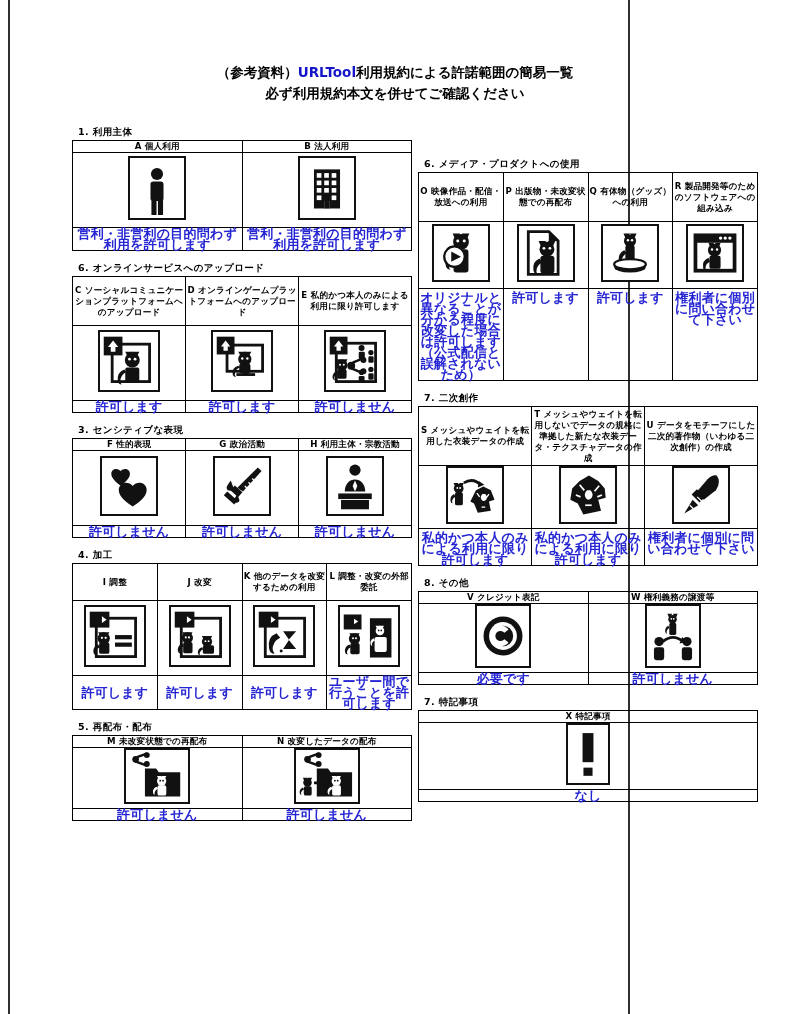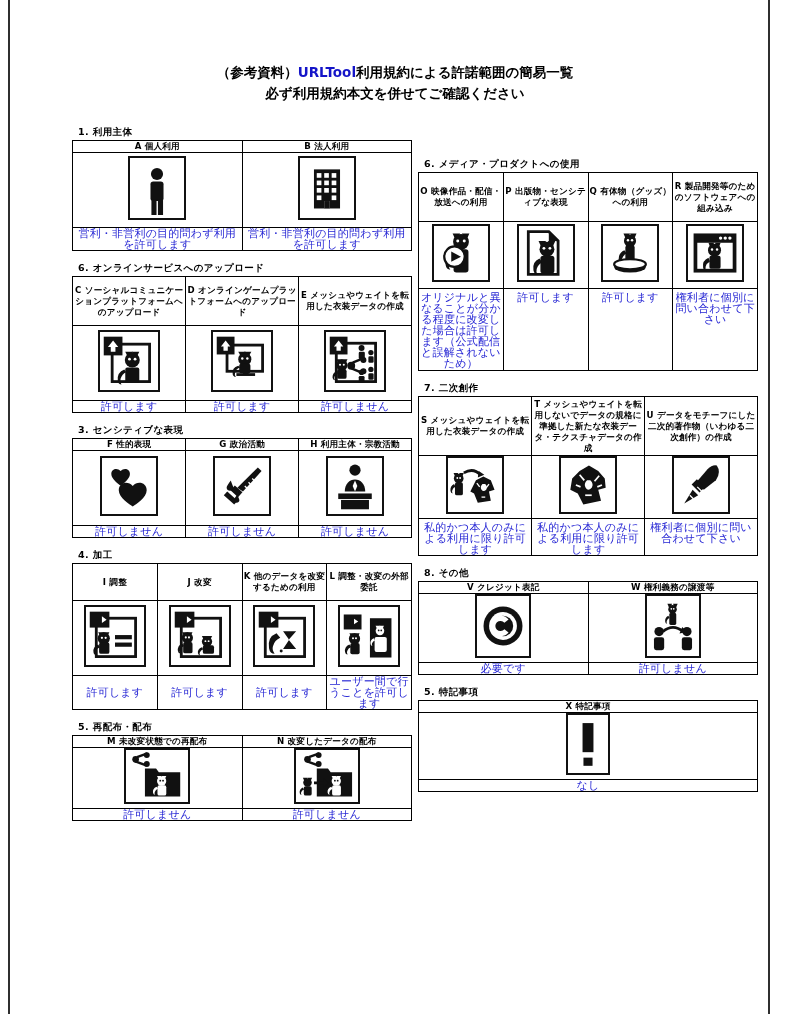--- a/index.html
+++ b/index.html
@@ -4,21 +4,21 @@
 <style>
   html,body{margin:0;padding:0;}
   body{
     width:794px;height:1014px;
     background:#ffffff;
     font-family:"DejaVu Sans","Liberation Sans",sans-serif;
     color:#000;
     overflow:hidden;
   }
   .page{
-    position:absolute;left:8px;top:0px;width:762px;height:1014px;
+    position:absolute;left:8px;top:0px;width:622px;height:1014px;
     border-left:2px solid #2f2f2f;
     border-right:2px solid #2f2f2f;
     box-sizing:border-box;
     background:#fff;
   }
   .title{
     position:absolute;left:0;top:62px;width:770px;text-align:center;
     font-size:13.5px;font-weight:bold;line-height:21px;letter-spacing:0px;
   }
   .title .blue{color:#1414c8;}
@@ -40,21 +40,21 @@
     border:1.1px solid #000;
     padding:0;vertical-align:middle;text-align:center;
   }
   td.hdr{
     font-size:8.6px;font-weight:bold;line-height:11px;
     padding:2px 2px;vertical-align:middle;
     letter-spacing:0.2px;
   }
   td.icon{height:74px;vertical-align:middle;padding:2px 0;}
   td.note{
-    font-size:11px;font-weight:normal;color:#2525d4;line-height:11px;
+    font-size:13px;font-weight:bold;color:#2525d4;line-height:11px;
     padding:2px 2px;vertical-align:middle;letter-spacing:0.2px;
   }
   .ibox{
     display:inline-block;
     border:2.5px solid #111;
     background:#fff;
     box-sizing:border-box;
     line-height:0;
   }
   svg{display:block;}
@@ -138,21 +138,21 @@
         </table>
     </div>
 
     <div class="section s2">
       <div class="sec-title">6. オンラインサービスへのアップロード</div>
       <table class="grid">
         <tbody>
             <tr>
           <td class="hdr" style="width:33.4%;height:48px">C ソーシャルコミュニケーションプラットフォームへのアップロード</td>
           <td class="hdr" style="width:33.3%">D オンラインゲームプラットフォームへのアップロード</td>
-          <td class="hdr" style="width:33.3%">E メッシュやウェイトを転用した衣装データの作成</td>
+          <td class="hdr" style="width:33.3%">E 私的かつ本人のみによる利用に限り許可します</td>
         </tr>
         <tr>
           <td class="icon">
             <span class="ibox">
               <svg viewBox="0 0 62 62" width="100%" height="100%">
                 <rect x="13" y="13" width="40" height="40" fill="none" stroke="#111" stroke-width="3"></rect>
                 <g fill="#111">
                   <rect x="4" y="5" width="20" height="20"></rect>
                   <path d="M14 9 L19.5 16 L16.5 16 L16.5 21 L11.5 21 L11.5 16 L8.5 16 Z" fill="#fff"></path>
                   <path d="M27 21 L31 29 L35 21 Z"></path>
@@ -494,21 +494,21 @@
   </div>
 
   <div class="col colR" style="top:126px;">
 
     <div class="section s6">
       <div class="sec-title">6. メディア・プロダクトへの使用</div>
       <table class="grid">
         <tbody>
             <tr>
           <td class="hdr" style="width:25%;height:48px">O 映像作品・配信・放送への利用</td>
-          <td class="hdr" style="width:25%">P 出版物・センシティブな表現</td>
+          <td class="hdr" style="width:25%">P 出版物・未改変状態での再配布</td>
           <td class="hdr" style="width:25%">Q 有体物（グッズ）への利用</td>
           <td class="hdr" style="width:25%">R 製品開発等のためのソフトウェアへの組み込み</td>
         </tr>
         <tr>
           <td class="icon" style="height:66px">
             <span class="ibox">
               <svg viewBox="0 0 58 58" width="100%" height="100%">
                 <g fill="#111">
                   <path d="M20 8 L24 17 L28 8 Z"></path>
                       <path d="M38 8 L34 17 L30 8 Z"></path>
@@ -725,21 +725,21 @@
         </tr>
         <tr>
           <td class="note">必要です</td>
           <td class="note">許可しません</td>
         </tr>
       </tbody>
         </table>
     </div>
 
     <div class="section s9">
-      <div class="sec-title">5. 特記事項</div>
+      <div class="sec-title">7. 特記事項</div>
       <table class="grid">
         <tbody>
             <tr>
           <td class="hdr">X 特記事項</td>
         </tr>
         <tr>
           <td class="icon" style="height:66px">
             <span class="ibox">
               <svg viewBox="0 0 44 62" width="100%" height="100%">
                     <g fill="#111">

